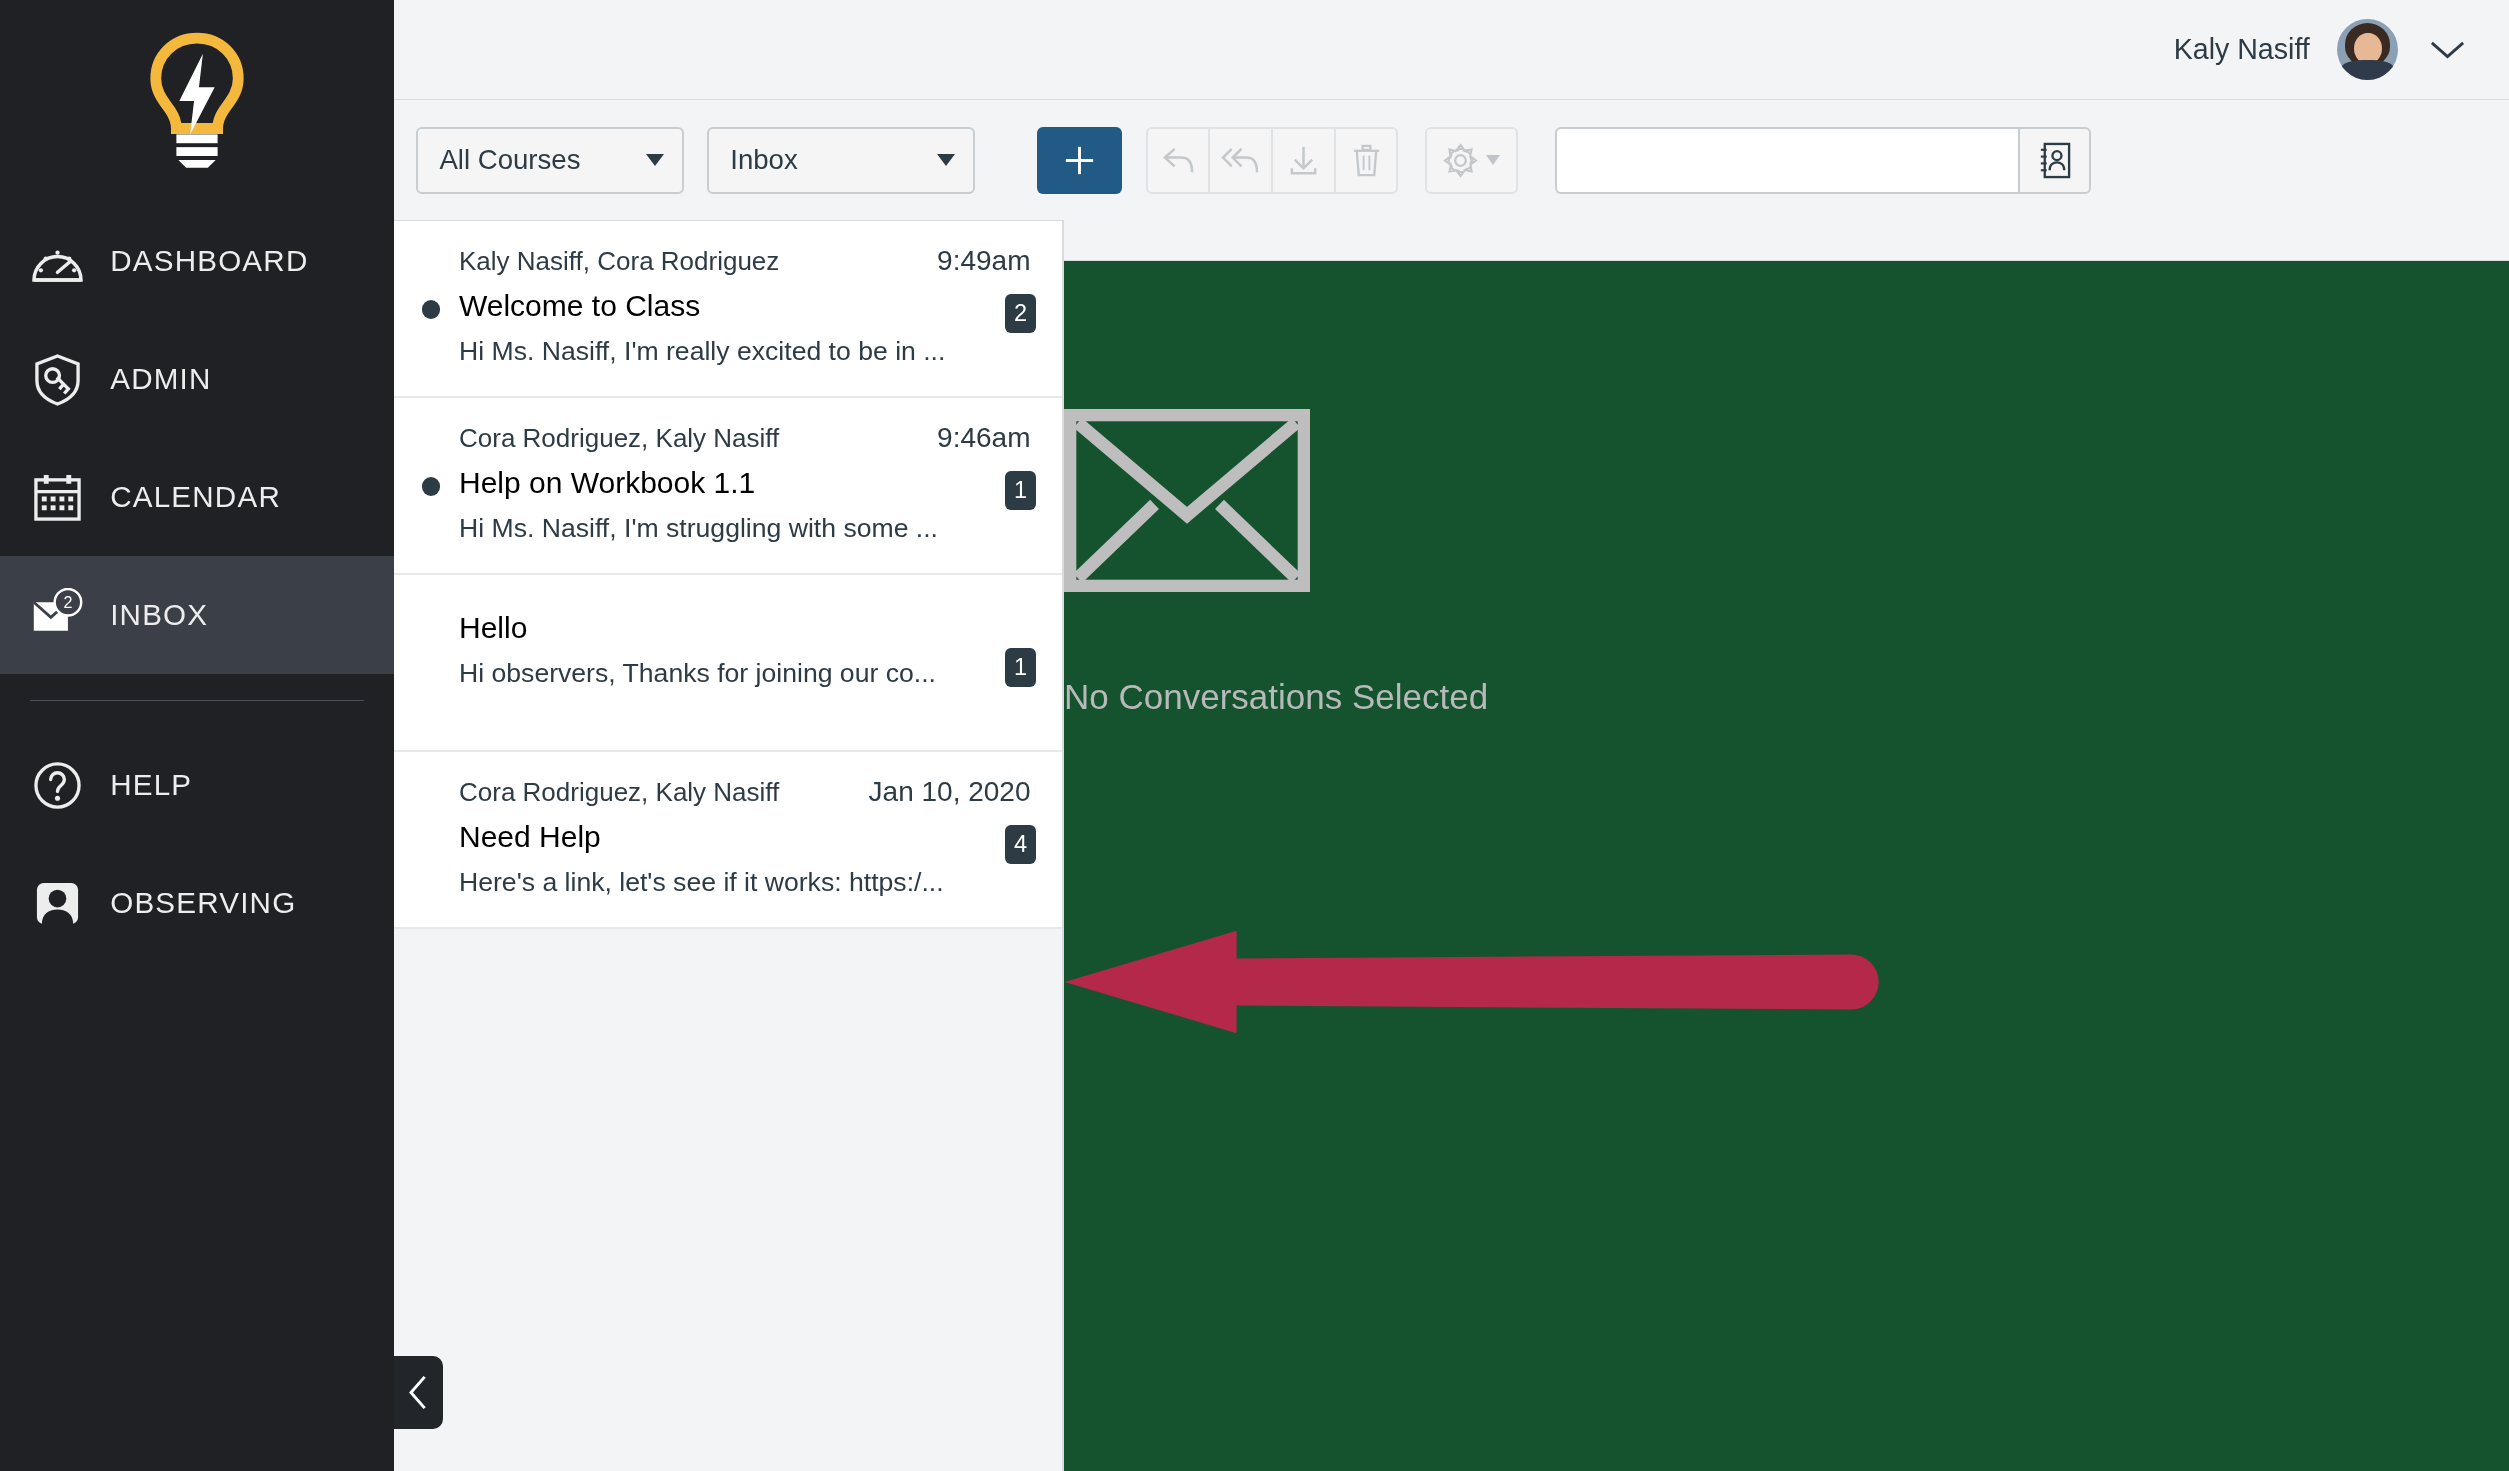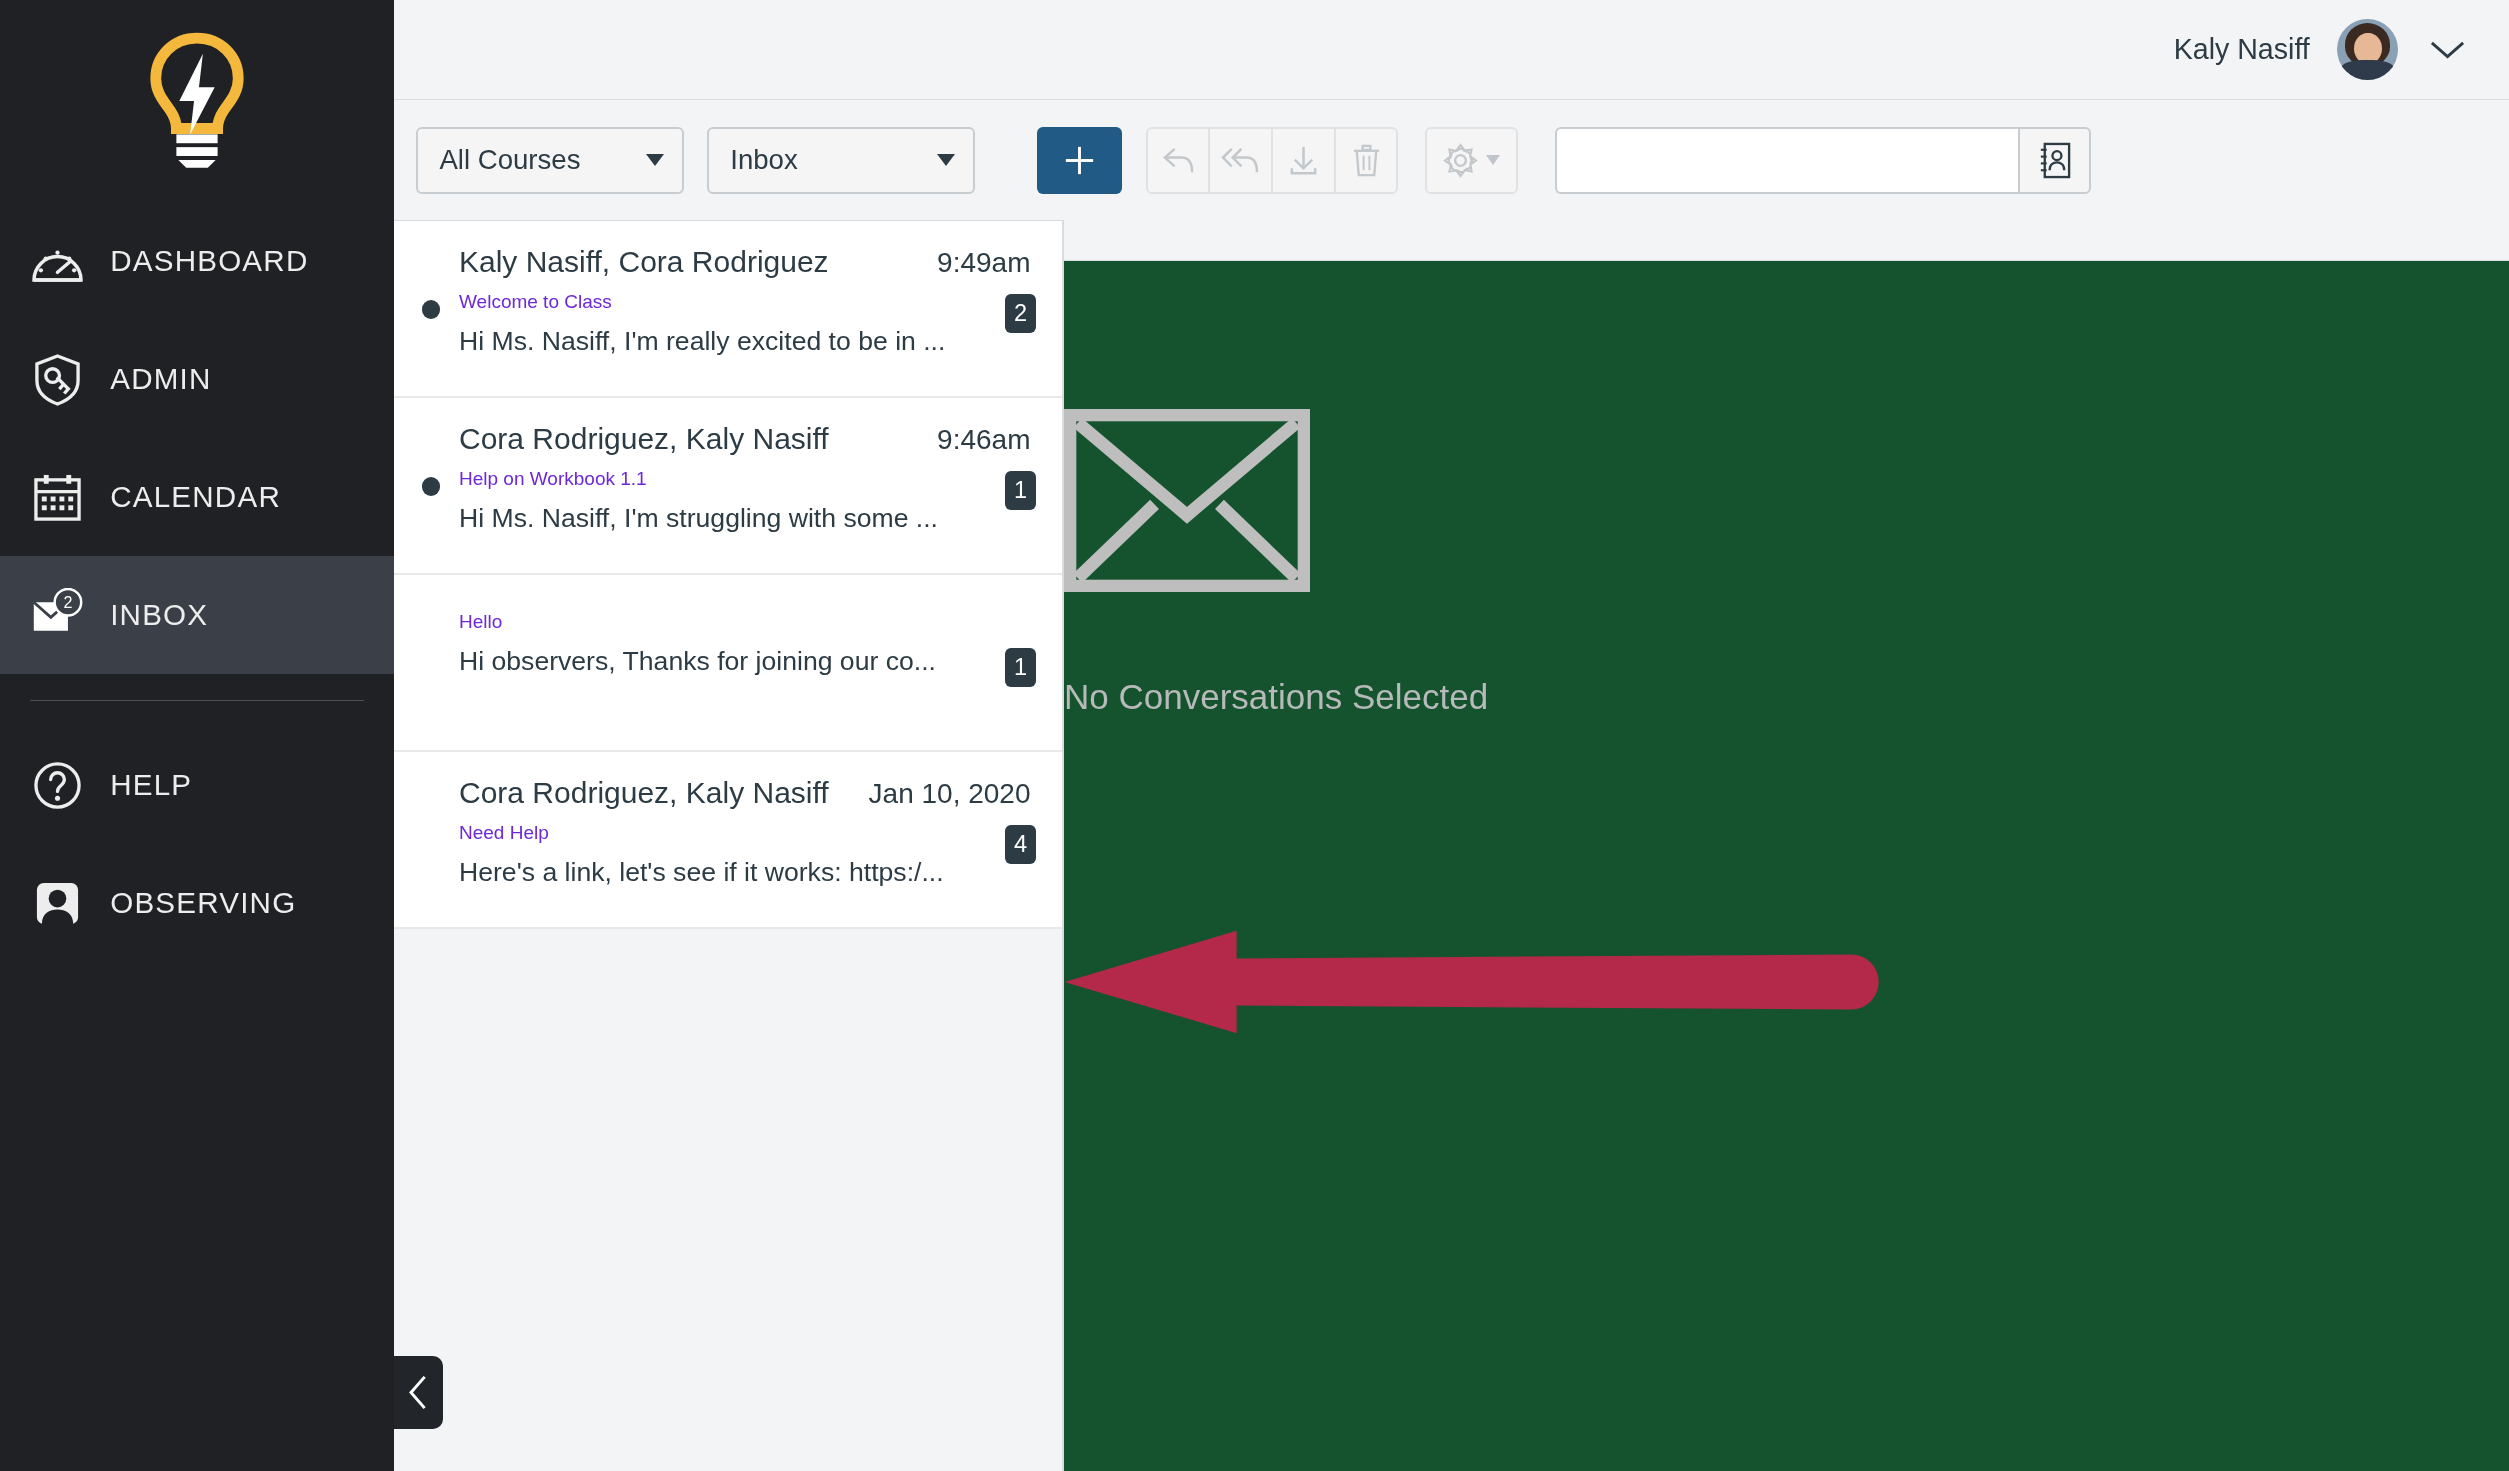--- a/index.html
+++ b/index.html
@@ -183,23 +183,23 @@
   .conv-items { background: #ffffff; }
   .conv {
     position: relative;
     height: 177px;
     background: #ffffff;
     border-bottom: 2px solid #E6E8EA;
     padding: 23.6px 31.5px 0 65px;
     cursor: pointer;
   }
   .conv-row1 { display: flex; justify-content: space-between; align-items: baseline; }
-  .conv-parts { font-size: 30px; color: #2D3B45; }
+  .conv-parts { font-size: 26px; color: #2D3B45; }
   .conv-date  { font-size: 28px; color: #2D3B45; white-space: nowrap; }
-  .conv-subject { font-size: 19px; color: #6d28d9; margin-top: 12.8px; }
+  .conv-subject { font-size: 30px; color: #000000; margin-top: 12.8px; }
   .conv-preview { font-size: 26.6px; color: #2D3B45; margin-top: 12.8px; white-space: nowrap; overflow: hidden; }
   .unread-dot {
     position: absolute;
     left: 27.6px; top: 79px;
     width: 18.7px; height: 18.7px; border-radius: 50%;
     background: #2D3B45;
   }
   .count-badge {
     position: absolute;
     right: 25.6px; top: 73px;

